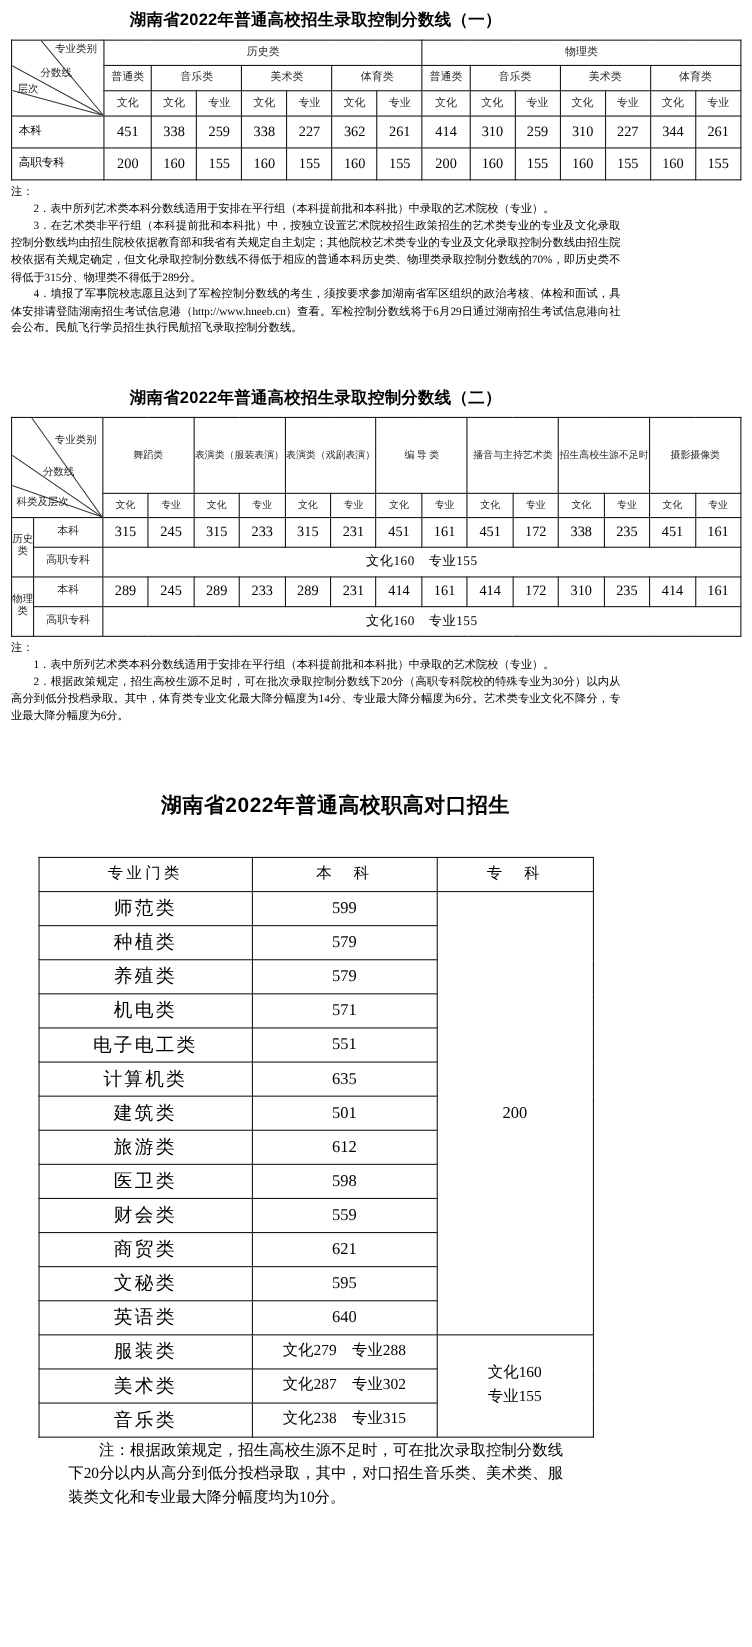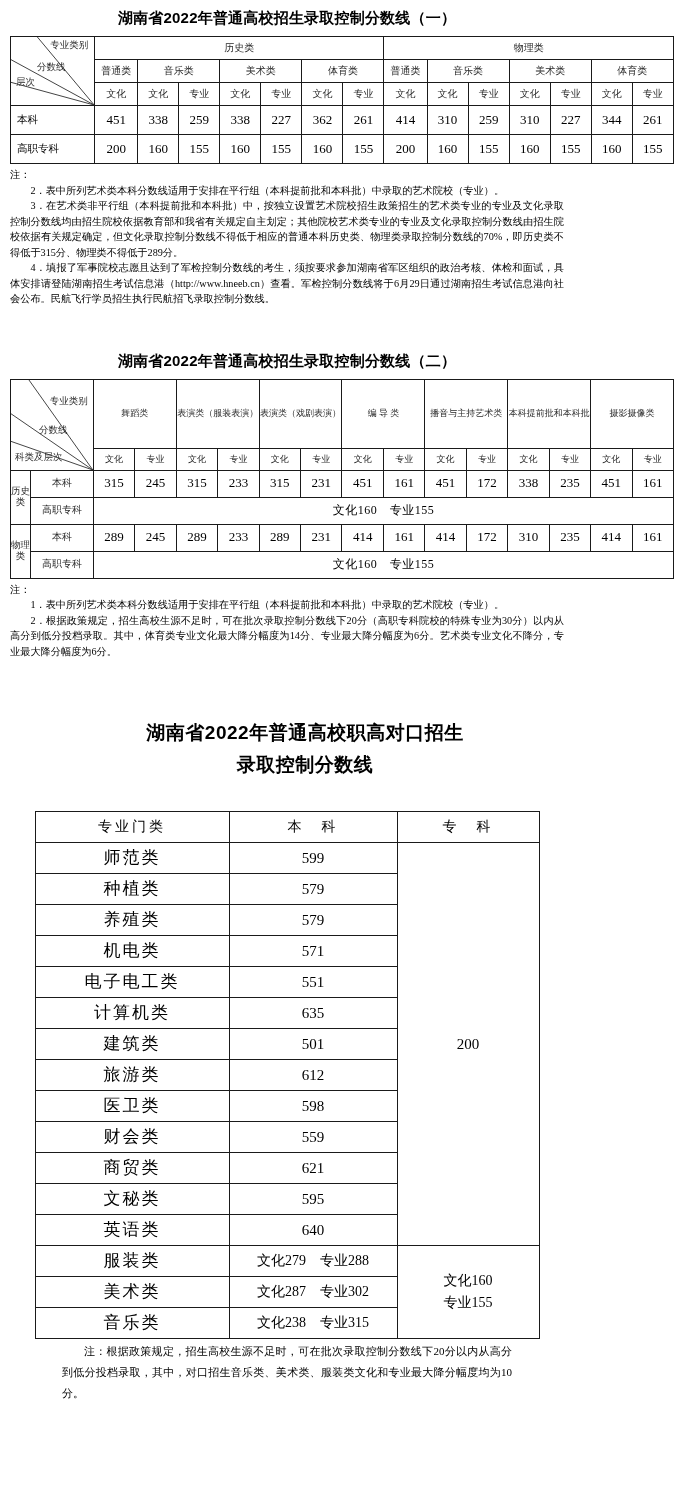--- a/index.html
+++ b/index.html
@@ -122,21 +122,21 @@
   table.t3 td { height: 30px; font-size: 14px; }
   table.t3 td.hdr { font-size: 14px; letter-spacing: 3px; }
   table.t3 td.cat { font-size: 17px; letter-spacing: 2px; }
   table.t3 td.score { font-size: 15px; }
   table.t3 td.combo { font-size: 14px; }
   table.t3 td.merge { font-size: 15px; }
   table.t3 td.merge2 { font-size: 14px; line-height: 1.55; }
 
   .note3 {
     padding: 2px 62px 0 62px;
-    font-size: 11px;
+    font-size: 14px;
     line-height: 21px;
     text-align: justify;
   }
   .note3 p { margin: 0; text-indent: 2em; }
 
   .spacer-lg { height: 36px; }
   .spacer-md { height: 20px; }
   .spacer-sm { height: 8px; }
 </style>
 </head>
@@ -286,21 +286,21 @@
             </svg>
             <span class="lbl lbl-a">专业类别</span>
             <span class="lbl lbl-b">分数线</span>
             <span class="lbl lbl-c">科类及层次</span>
           </td>
           <td class="hdr" colspan="2" style="height:68px">舞蹈类</td>
           <td class="hdr" colspan="2">表演类（服装表演）</td>
           <td class="hdr" colspan="2">表演类（戏剧表演）</td>
           <td class="hdr" colspan="2">编 导 类</td>
           <td class="hdr" colspan="2">播音与主持艺术类</td>
-          <td class="hdr" colspan="2">本科提前批和本科批</td>
+          <td class="hdr" colspan="2">招生高校生源不足时</td>
           <td class="hdr" colspan="2">摄影摄像类</td>
         </tr>
         <tr>
           <td class="hdr">文化</td>
           <td class="hdr">专业</td>
           <td class="hdr">文化</td>
           <td class="hdr">专业</td>
           <td class="hdr">文化</td>
           <td class="hdr">专业</td>
           <td class="hdr">文化</td>
@@ -365,21 +365,20 @@
   <div class="notes">
     <div class="note-head">注：</div>
     <p>1．表中所列艺术类本科分数线适用于安排在平行组（本科提前批和本科批）中录取的艺术院校（专业）。</p>
     <p>2．根据政策规定，招生高校生源不足时，可在批次录取控制分数线下20分（高职专科院校的特殊专业为30分）以内从高分到低分投档录取。其中，体育类专业文化最大降分幅度为14分、专业最大降分幅度为6分。艺术类专业文化不降分，专业最大降分幅度为6分。</p>
   </div>
 
   <div class="spacer-lg"></div>
 
   <div class="big-title-block">
     <div class="big-title">湖南省2022年普通高校职高对口招生</div>
-    <div class="big-title">录取控制分数线</div>
   </div>
 
   <div class="spacer-md"></div>
 
   <div class="t3-wrap">
     <table class="grid t3">
       <colgroup>
         <col style="width:194px">
           <col style="width:168px">
           <col style="width:142px">

